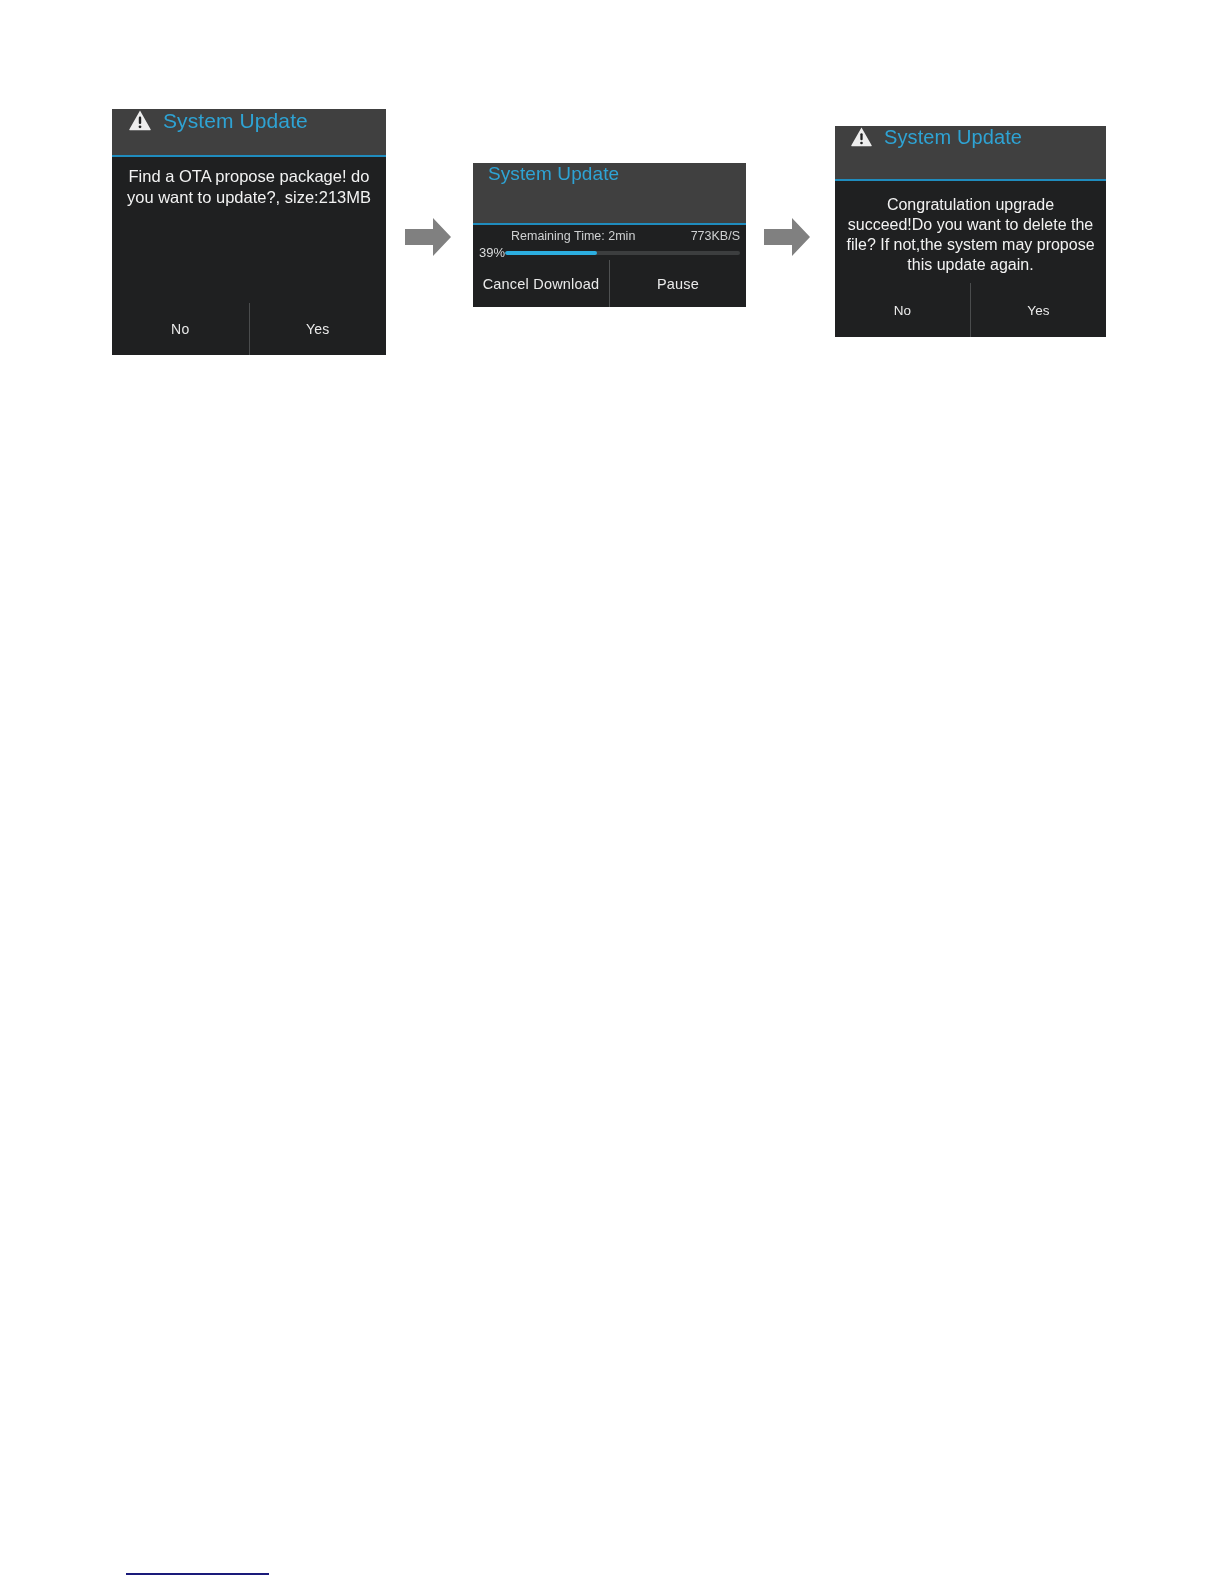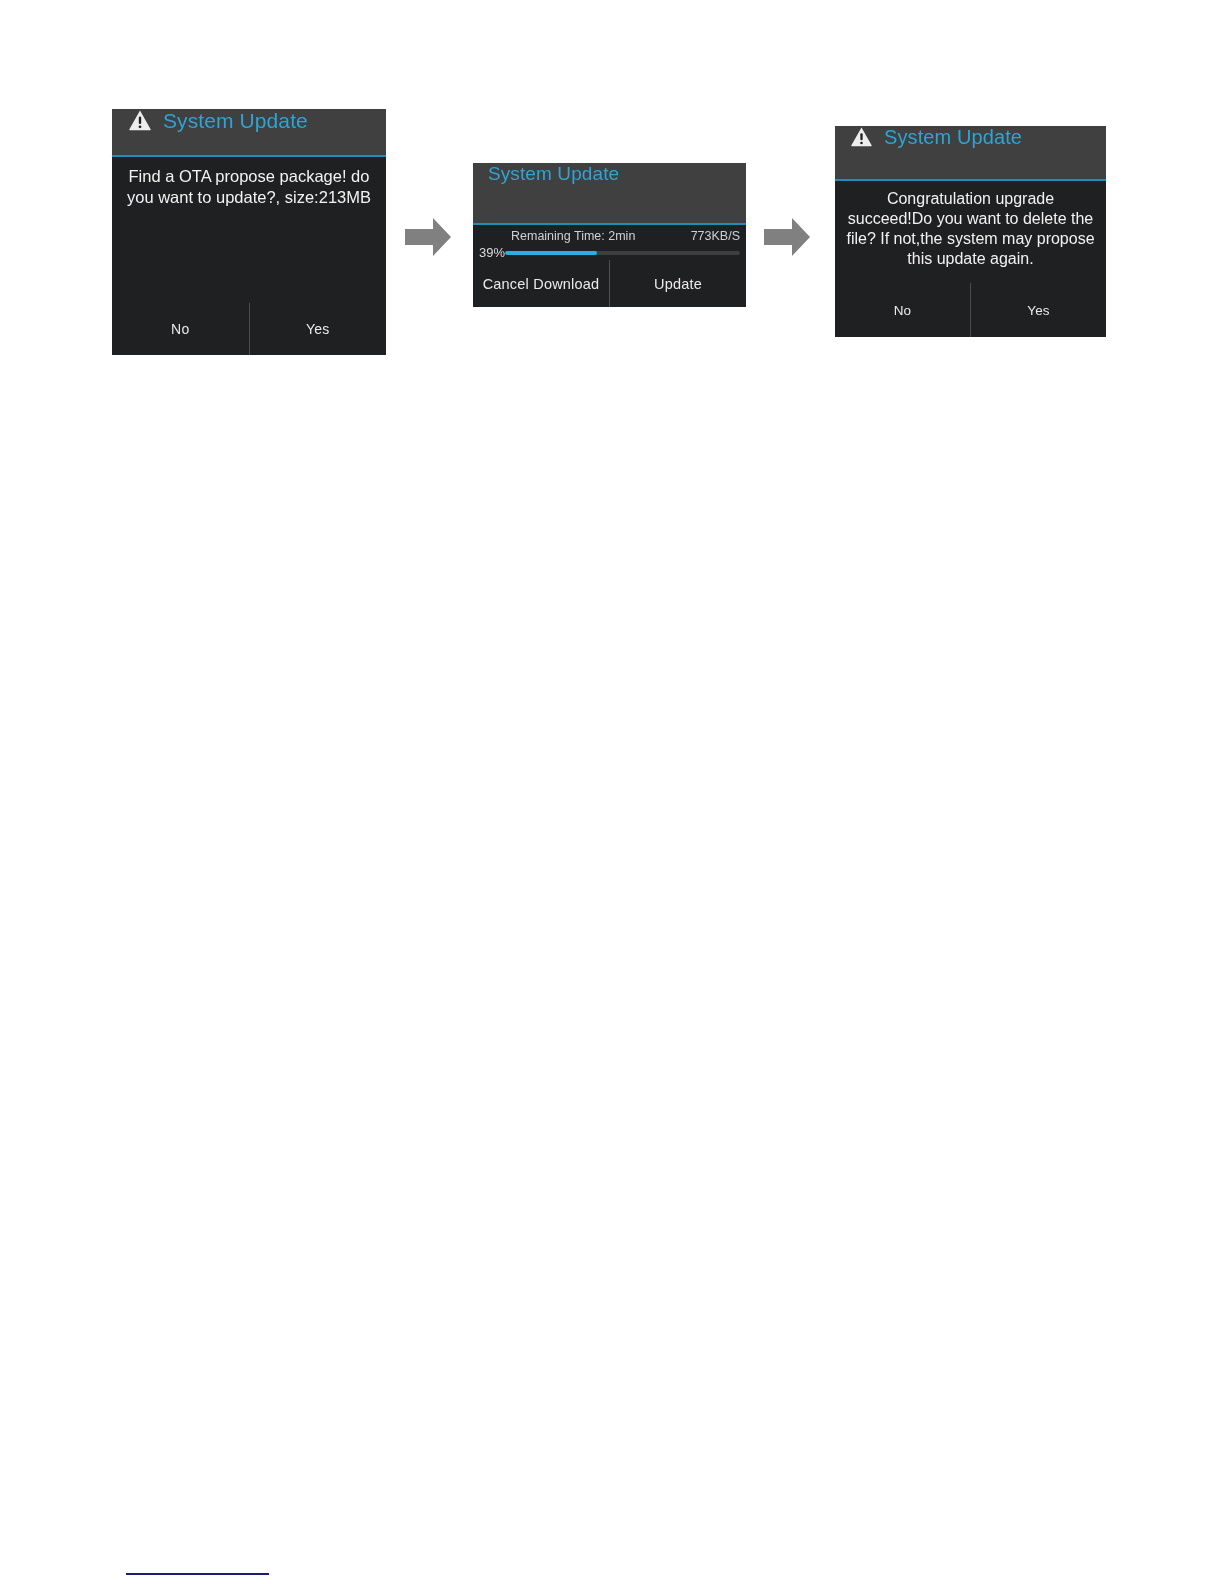--- a/index.html
+++ b/index.html
@@ -158,20 +158,21 @@
   #dialog-done .dlg-header {
     height: 53px;
     padding-left: 15px;
     gap: 11px;
   }
   #dialog-done .dlg-title { font-size: 20px; }
   #dialog-done .dlg-body {
     font-size: 16px;
     line-height: 20px;
     padding: 8px 8px 0 8px;
+    margin-top: 6px;
   }
   #dialog-done .dlg-buttons {
     bottom: 0;
     height: 54px;
   }
   #dialog-done .dlg-btn { font-size: 13.5px; }
 
   
   .flow-arrow {
     position: absolute;
@@ -239,21 +240,21 @@
       <span class="progress-pct">39%</span>
       <span class="progress-track">
         <span class="progress-fill" id="progress-fill" style="width: 39%;"></span>
       </span>
     </div>
   </div>
 
   <div class="dlg-buttons">
     <div class="dlg-btn">Cancel Download</div>
     <div class="btn-sep"></div>
-    <div class="dlg-btn">Update</div>
+    <div class="dlg-btn">Pause</div>
   </div>
 </div>
 
 <div class="flow-arrow" id="arrow-2">
   <svg width="50" height="46" viewBox="0 0 50 46" aria-hidden="true">
     <path d="M2 15 L30 15 L30 4 L48 23 L30 42 L30 31 L2 31 Z" fill="#808080"></path>
   </svg>
 </div>
 
 <div class="dialog" id="dialog-done">

